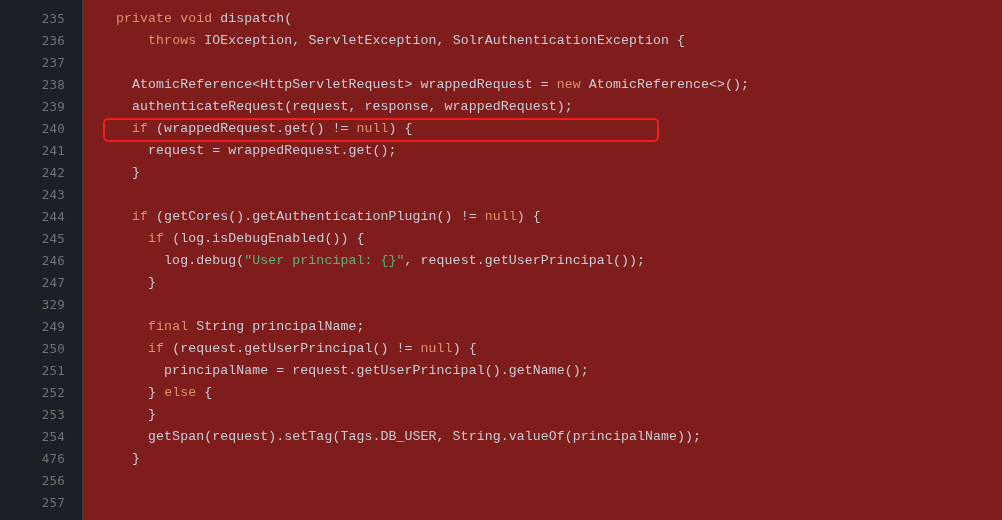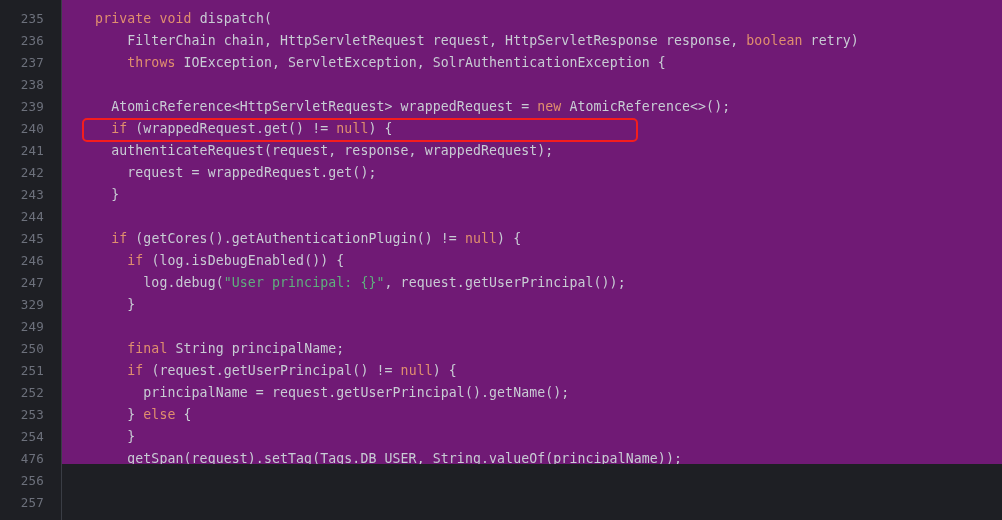--- a/index.html
+++ b/index.html
@@ -17,20 +17,21 @@
 
   #code-viewer {
     position: relative;
     width: 1002px;
     height: 520px;
     background: #1e1f24;
     display: flex;
     flex-direction: row;
     align-items: flex-start;
     box-sizing: border-box;
+    padding-left: 21px;
   }
 
   
   .gutter {
     position: relative;
     width: 62px;
     flex: 0 0 62px;
     height: 520px;
     background: #1e1f24;
     padding-top: 8px;
@@ -54,26 +55,27 @@
     padding-right: 18px;
     box-sizing: border-box;
     letter-spacing: 0.2px;
     user-select: none;
   }
 
   
   .code-area {
     position: relative;
     flex: 1 1 auto;
-    height: 464px;
-    background: #701a75;
+    height: 520px;
+    background: #7f1d1d;
     padding-top: 8px;
     padding-left: 17px;
     box-sizing: border-box;
     overflow: hidden;
+    font-family: Liberation Mono, monospace;
   }
   .code-line {
     height: 22px;
     line-height: 22px;
     font-size: 13.2px;
     color: #c8ccd4;
     white-space: pre;
     letter-spacing: 0.1px;
   }
 
@@ -118,26 +120,25 @@
       <div class="line-no">253</div>
       <div class="line-no">254</div>
       <div class="line-no">476</div>
       <div class="line-no">256</div>
       <div class="line-no">257</div>
     </div>
 
   <div class="code-area">
     <div class="highlight-box" style="left: 20px; top: 118px; width: 556px; height: 24px; border-color: rgb(244, 29, 29);"></div>
   <div class="code-line"><span class="tok-pln">  </span><span class="tok-kw">private</span><span class="tok-pln"> </span><span class="tok-kw">void</span><span class="tok-pln"> dispatch(</span></div>
-      <div class="code-line"><span class="tok-pln">      FilterChain chain, HttpServletRequest request, HttpServletResponse response, </span><span class="tok-kw">boolean</span><span class="tok-pln"> retry)</span></div>
       <div class="code-line"><span class="tok-pln">      </span><span class="tok-kw">throws</span><span class="tok-pln"> IOException, ServletException, SolrAuthenticationException {</span></div>
       <div class="code-line">&nbsp;</div>
       <div class="code-line"><span class="tok-pln">    AtomicReference&lt;HttpServletRequest&gt; wrappedRequest = </span><span class="tok-kw">new</span><span class="tok-pln"> AtomicReference&lt;&gt;();</span></div>
+      <div class="code-line"><span class="tok-pln">    authenticateRequest(request, response, wrappedRequest);</span></div>
       <div class="code-line"><span class="tok-pln">    </span><span class="tok-kw">if</span><span class="tok-pln"> (wrappedRequest.get() != </span><span class="tok-kw">null</span><span class="tok-pln">) {</span></div>
-      <div class="code-line"><span class="tok-pln">    authenticateRequest(request, response, wrappedRequest);</span></div>
       <div class="code-line"><span class="tok-pln">      request = wrappedRequest.get();</span></div>
       <div class="code-line"><span class="tok-pln">    }</span></div>
       <div class="code-line">&nbsp;</div>
       <div class="code-line"><span class="tok-pln">    </span><span class="tok-kw">if</span><span class="tok-pln"> (getCores().getAuthenticationPlugin() != </span><span class="tok-kw">null</span><span class="tok-pln">) {</span></div>
       <div class="code-line"><span class="tok-pln">      </span><span class="tok-kw">if</span><span class="tok-pln"> (log.isDebugEnabled()) {</span></div>
       <div class="code-line"><span class="tok-pln">        log.debug(</span><span class="tok-str">"User principal: {}"</span><span class="tok-pln">, request.getUserPrincipal());</span></div>
       <div class="code-line"><span class="tok-pln">      }</span></div>
       <div class="code-line">&nbsp;</div>
       <div class="code-line"><span class="tok-pln">      </span><span class="tok-kw">final</span><span class="tok-pln"> String principalName;</span></div>
       <div class="code-line"><span class="tok-pln">      </span><span class="tok-kw">if</span><span class="tok-pln"> (request.getUserPrincipal() != </span><span class="tok-kw">null</span><span class="tok-pln">) {</span></div>

